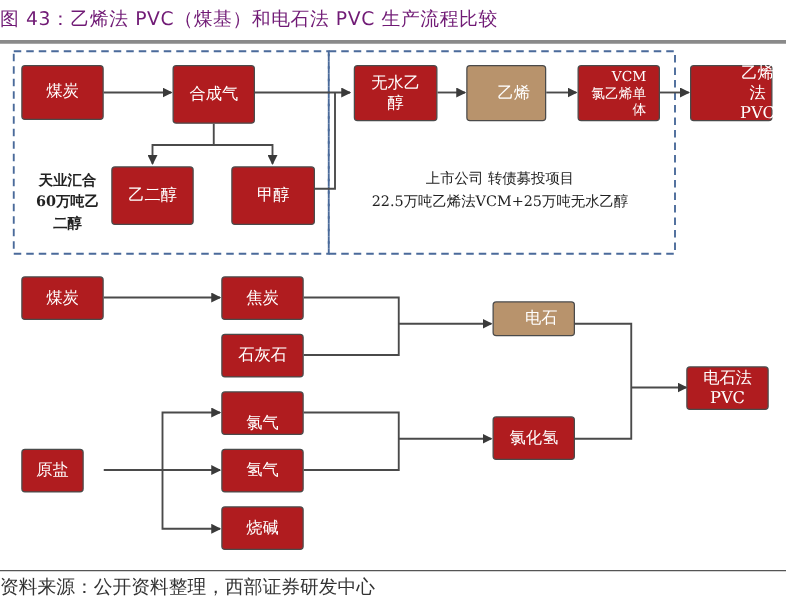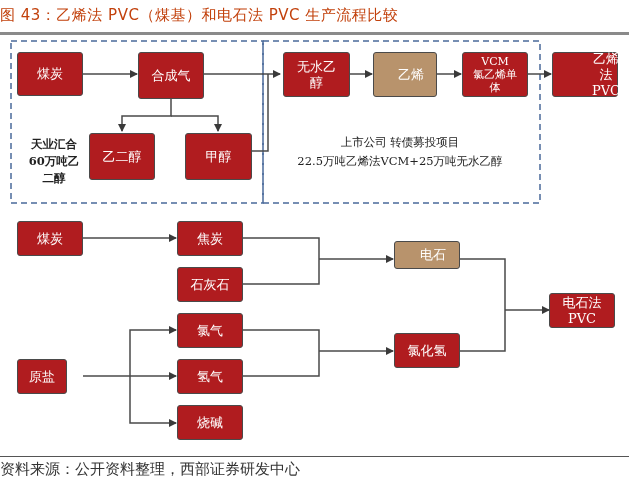--- a/index.html
+++ b/index.html
@@ -1,29 +1,29 @@
 <!DOCTYPE html>
 <html><head>
 <meta charset="utf-8">
 <style>
   html, body { margin:0; padding:0; background:#ffffff; }
   body { width:629px; height:478px; position:relative; overflow:hidden;
          font-family:"DejaVu Sans","Liberation Sans",sans-serif; color:#222; }
   .title { position:absolute; left:0; top:4px; height:22px; line-height:22px;
-           font-size:15px; color:#c2410c; white-space:nowrap; letter-spacing:0.5px; }
+           font-size:15px; color:#701a75; white-space:nowrap; letter-spacing:0.5px; }
   .title-rule { position:absolute; left:0; top:32px; width:629px; height:3px; background:#8a8a8a; }
   .footer-rule { position:absolute; left:0; top:456px; width:629px; height:1px; background:#555; }
   .footer { position:absolute; left:0; top:460px; font-size:15px; color:#333; white-space:nowrap;
             font-family:"DejaVu Serif","Liberation Serif",serif; }
   .box { position:absolute; box-sizing:border-box; border:1.5px solid #4a4a4a; border-radius:3px;
          color:#ffffff; display:flex; align-items:center; justify-content:center; text-align:center;
          font-size:13px; line-height:16px; font-family:"DejaVu Serif","Liberation Serif",serif;
          background:#b01c1f; }
   .box.tan { background:#b8936c;padding-left:12px; }
-  .box.small { font-size:11px; line-height:13px; }
+  .box.small { font-size:11px; line-height:13px;text-align:right; }
   .box span { white-space:pre-line; }
   .note { position:absolute; font-size:11.5px; color:#222; text-align:center; white-space:pre-line;
           font-family:"DejaVu Serif","Liberation Serif",serif; line-height:17px; }
   svg.lines { position:absolute; left:0; top:0; }
 </style>
 </head>
 <body>
 
 <div class="title">图 43：乙烯法 PVC（煤基）和电石法 PVC 生产流程比较</div>
 <div class="title-rule"></div>
@@ -106,21 +106,21 @@
   </div>
 <div class="box" style="left:177px;top:267px;width:66px;height:35px;">
     <span>石灰石</span>
   </div>
 <div class="box tan" style="left:394px;top:241px;width:66px;height:28px;">
     <span>电石</span>
   </div>
 <div class="box" style="left:17px;top:359px;width:50px;height:35px;">
     <span>原盐</span>
   </div>
-<div class="box" style="left:177px;top:313px;width:66px;height:35px;">
+<div class="box" style="left:177px;top:313px;width:66px;height:35px;align-items:flex-end;">
     <span>氯气</span>
   </div>
 <div class="box" style="left:177px;top:359px;width:66px;height:35px;">
     <span>氢气</span>
   </div>
 <div class="box" style="left:177px;top:405px;width:66px;height:35px;">
     <span>烧碱</span>
   </div>
 <div class="box" style="left:394px;top:333px;width:66px;height:35px;">
     <span>氯化氢</span>

